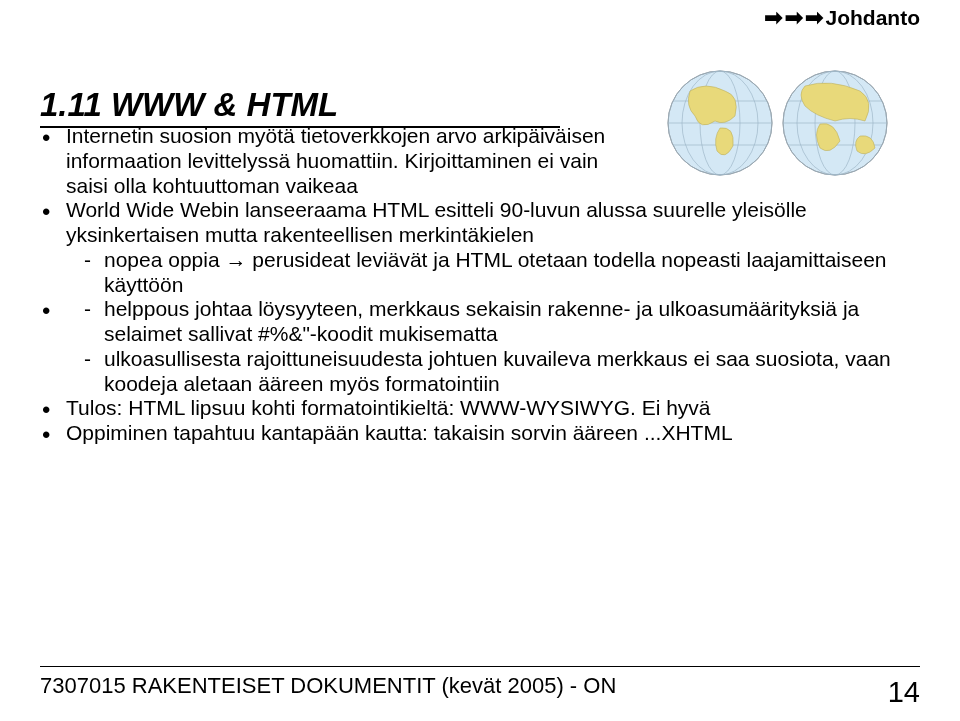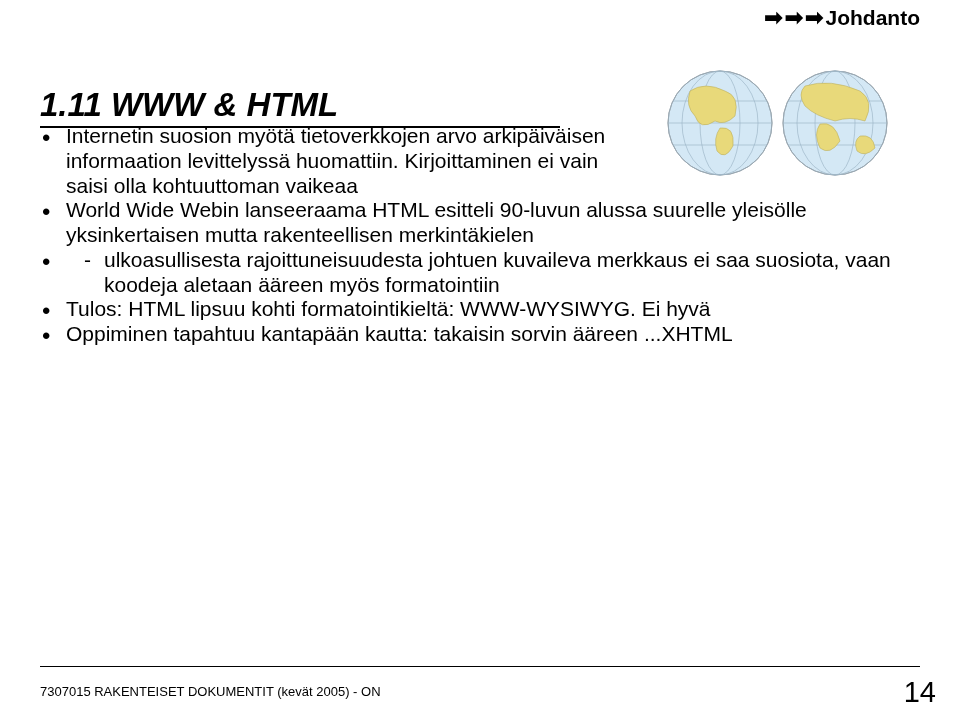--- a/index.html
+++ b/index.html
@@ -95,27 +95,27 @@
     left: 0;
     top: 0;
   }
   .first-block {
     width: 580px;
   }
   .footer-left {
     position: absolute;
     bottom: 22px;
     left: 40px;
-    font-size: 13px;
+    font-size: 22px;
     color: #000;
   }
   .footer-right {
     position: absolute;
     bottom: 12px;
-    right: 24px;
+    right: 40px;
     font-size: 29px;
     color: #000;
   }
   .footer-line {
     position: absolute;
     bottom: 54px;
     left: 40px;
     width: 880px;
     height: 1.5px;
     background: #000;
@@ -169,24 +169,30 @@
   </div>
 
   <div class="body">
     <ul class="main">
       <li>
         <div class="first-block">Internetin suosion myötä tietoverkkojen arvo arkipäiväisen informaation levittelyssä huomattiin. Kirjoittaminen ei vain saisi olla kohtuuttoman vaikeaa</div>
       </li>
       <li>
         <span>World Wide Webin lanseeraama HTML esitteli 90-luvun alussa suurelle yleisölle yksinkertaisen mutta rakenteellisen merkintäkielen</span>
         <ul class="sub">
+          <li>
+            <span>nopea oppia </span><span class="rarr">→</span><span> perusideat leviävät ja HTML otetaan todella nopeasti laajamittaiseen käyttöön</span>
+          </li>
         </ul>
       </li>
       <li>
         <ul class="sub">
+          <li>
+            <span>helppous johtaa löysyyteen, merkkaus sekaisin rakenne- ja ulkoasumäärityksiä ja selaimet sallivat #%&amp;"-koodit mukisematta</span>
+          </li>
           <li>
             <span>ulkoasullisesta rajoittuneisuudesta johtuen kuvaileva merkkaus ei saa suosiota, vaan koodeja aletaan ääreen myös formatointiin</span>
           </li>
         </ul>
       </li>
       <li>
         <span>Tulos: HTML lipsuu kohti formatointikieltä: WWW-WYSIWYG. Ei hyvä</span>
       </li>
       <li>
         <span>Oppiminen tapahtuu kantapään kautta: takaisin sorvin ääreen ...XHTML</span>

